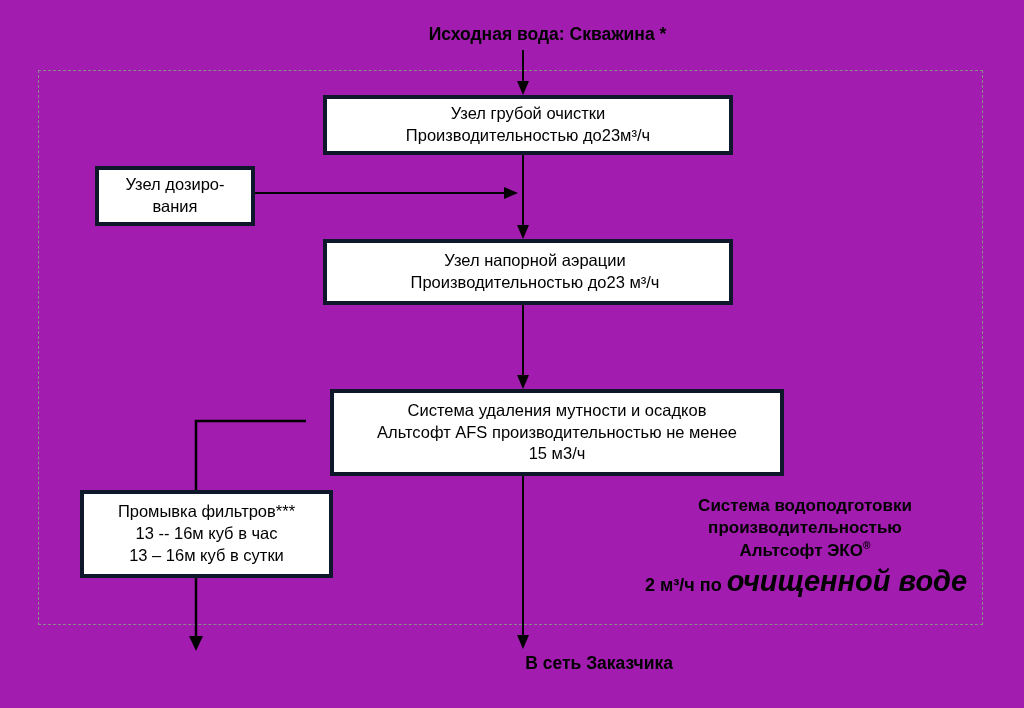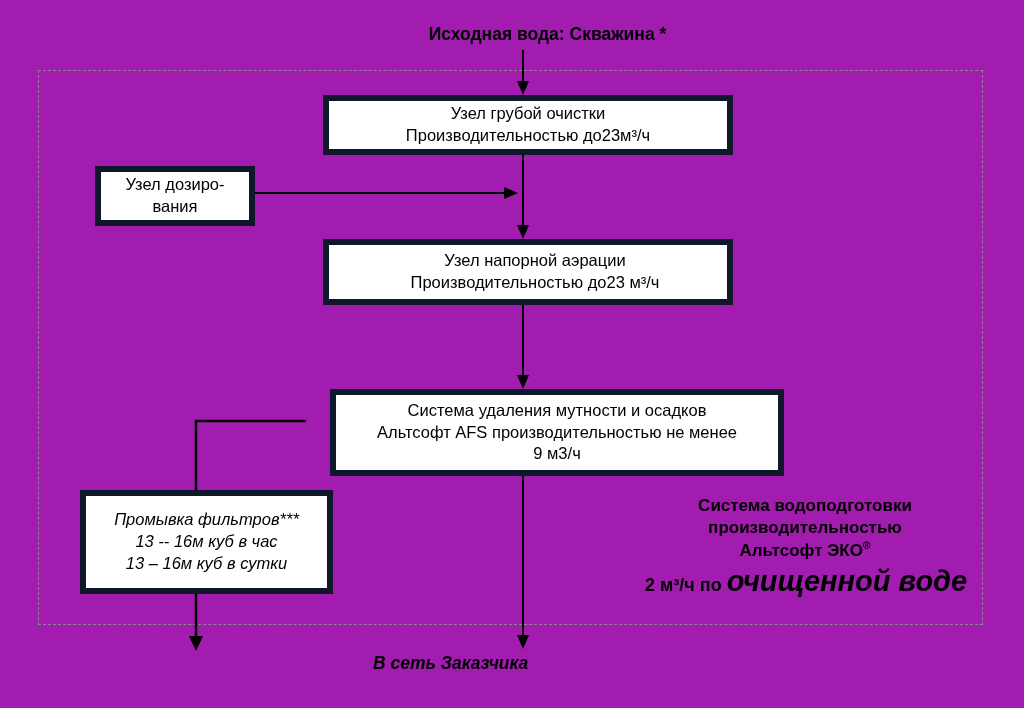--- a/index.html
+++ b/index.html
@@ -33,58 +33,57 @@
   .dashed-frame {
     position: absolute;
     left: 38px; top: 70px;
     width: 945px; height: 555px;
     border: 1px dashed #8a8a8a;
     box-sizing: border-box;
   }
   .node {
     position: absolute;
     box-sizing: border-box;
-    border: 6px solid #0f172a;
+    border: 4px solid #0f172a;
     background: #ffffff;
     display: flex;
     flex-direction: column;
     align-items: center;
     justify-content: center;
     text-align: center;
     font-size: 16.5px;
     line-height: 1.32;
   }
   .node-coarse    { left: 323px; top: 95px;  width: 410px; height: 60px; }
   .node-dosing    { left: 95px;  top: 166px; width: 160px; height: 60px; }
   .node-aeration  { left: 323px; top: 239px; width: 410px; height: 66px; padding-left: 14px; }
   .node-turbidity { left: 306px; top: 389px; width: 454px; height: 87px; margin-left: 24px; }
-  .node-backwash  { left: 80px;  top: 490px; width: 253px; height: 104px; font-style: italic; }
+  .node-backwash  { left: 80px;  top: 490px; width: 253px; height: 88px; }
   .side-note {
     position: absolute;
     left: 645px; top: 495px; width: 320px;
     text-align: center;
     font-weight: bold;
     font-size: 17px;
     line-height: 1.3;
   }
   .side-note .reg-mark {
     font-size: 60%;
     vertical-align: super;
   }
   .side-note .note-line4 { margin-top: 1px; white-space: nowrap; }
   .side-note .note-line4-prefix { font-size: 18px; }
   .side-note .note-line4-emphasis { font-size: 29px; font-style: italic; }
   .bottom-label {
     position: absolute;
     left: 373px; top: 653px; width: 300px;
-    text-align: left;
+    text-align: right;
     font-size: 17.5px;
     font-weight: bold;
     white-space: nowrap;
-    font-style: italic;
   }
 </style>
 </head>
 <body>
 
 <div class="canvas">
 
   <div class="diagram-title">Исходная вода: Скважина *</div>
 
   <div class="dashed-frame"></div>
@@ -123,21 +122,21 @@
   </div>
 
   <div class="node node-aeration">
     <div>Узел напорной аэрации</div>
     <div>Производительностью до23 м³/ч</div>
   </div>
 
   <div class="node node-turbidity">
     <div>Система удаления мутности и осадков</div>
     <div>Альтсофт AFS производительностью не менее</div>
-    <div>9 м3/ч</div>
+    <div>15 м3/ч</div>
   </div>
 
   <div class="node node-backwash">
     <div>Промывка фильтров***</div>
     <div>13 -- 16м куб в час</div>
     <div>13 – 16м куб в сутки</div>
   </div>
 
   <div class="side-note">
     <div>Система водоподготовки</div>

